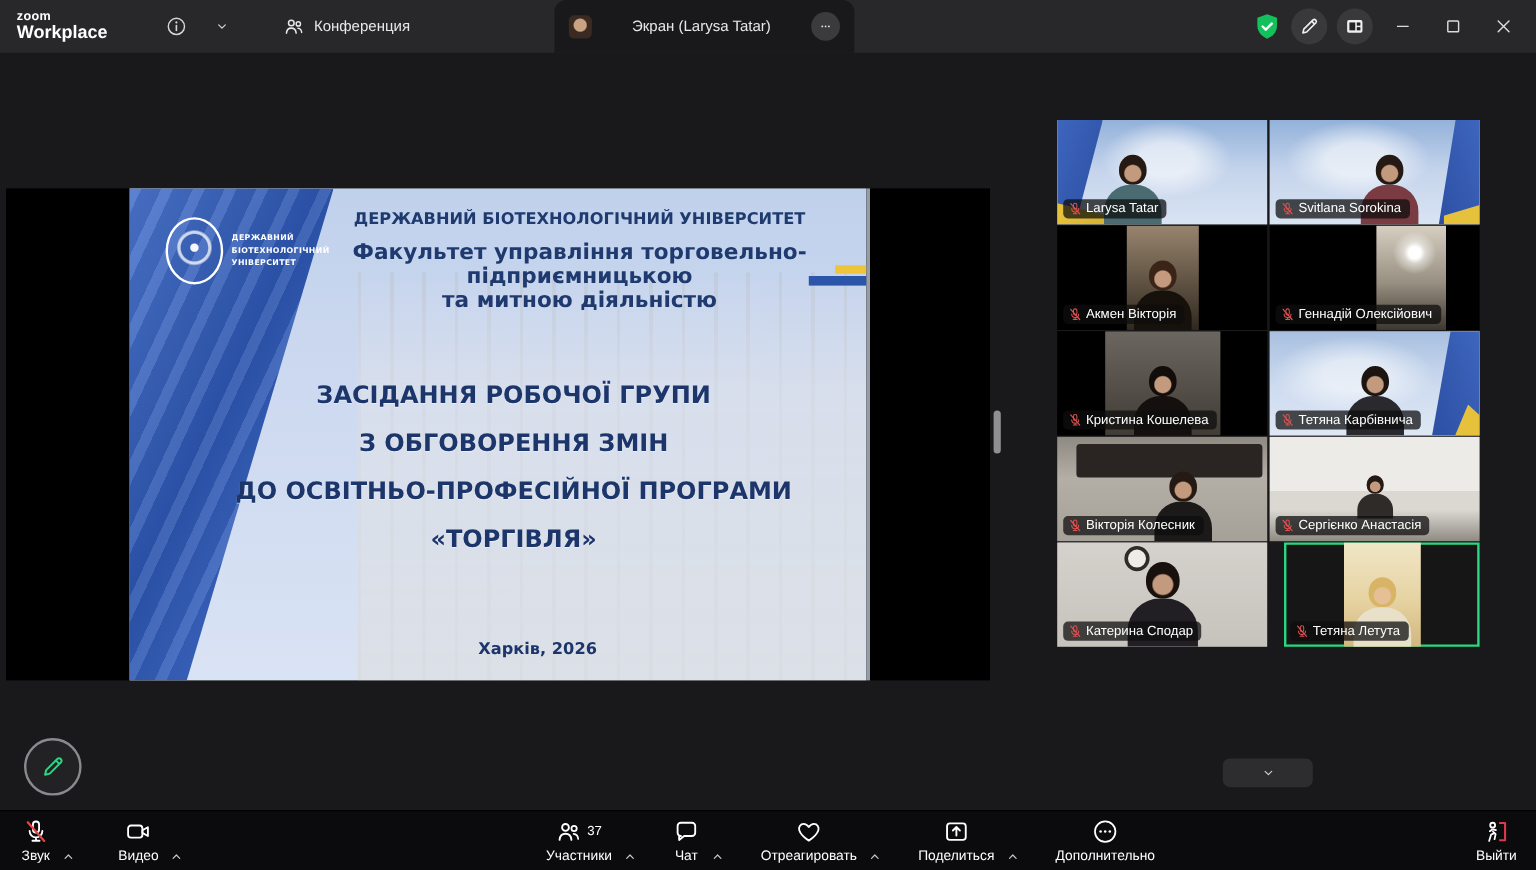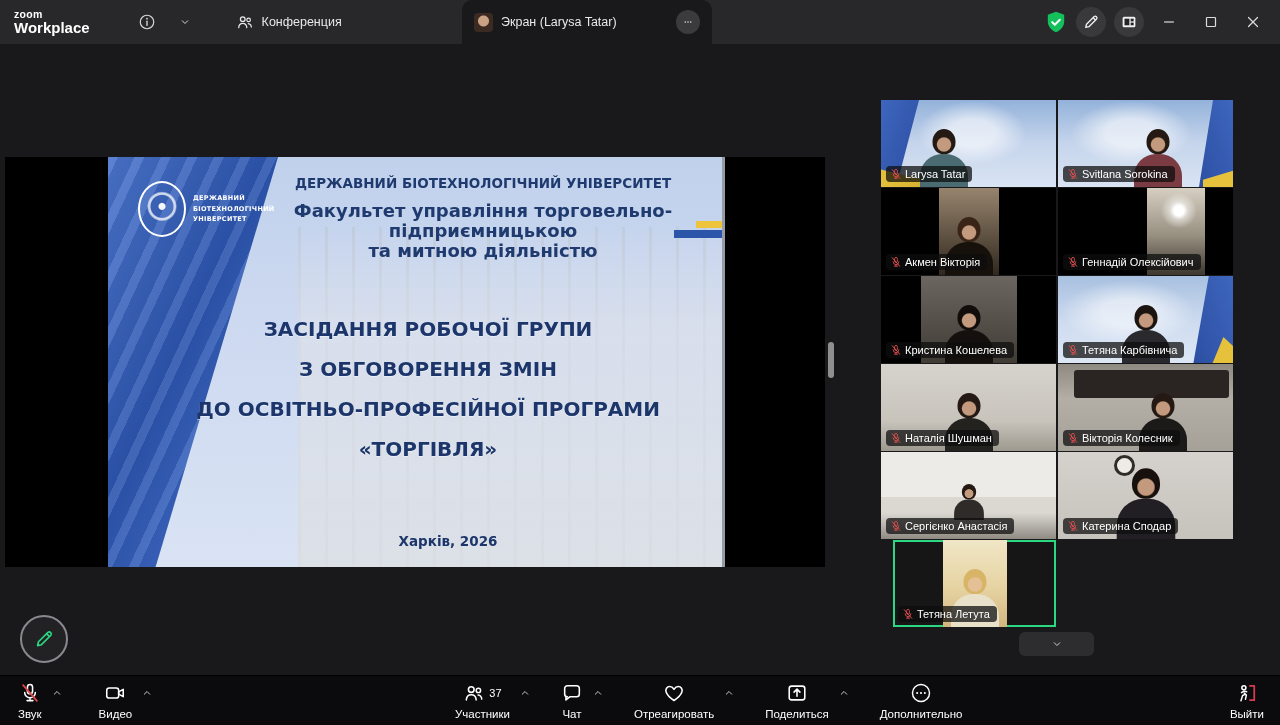--- a/index.html
+++ b/index.html
@@ -15,21 +15,21 @@
   .logo-top{font-size:10.5px;font-weight:600;letter-spacing:.3px;}
   .logo-bottom{font-size:15px;font-weight:600;}
   .tb-iconbtn{background:none;border:none;color:#d6d6d6;display:flex;align-items:center;justify-content:center;width:30px;height:30px;border-radius:6px;padding:0;}
   .tb-info{margin-left:42px;}
   .tb-chev{margin-left:8px;}
   .tab{display:flex;align-items:center;gap:8px;color:#e8e8e8;font-size:12.5px;padding:0 12px;height:52px;}
   .tab-conf{margin-left:24px;}
   .tab-active{position:absolute;left:462px;top:0;width:250px;height:44px;background:#19191b;border-radius:10px 10px 0 0;box-sizing:border-box;}
   .avatar{width:19px;height:19px;border-radius:4px;flex:0 0 auto;
     background:radial-gradient(circle at 50% 42%,#c9a183 0 5px,#3a2a22 6px),linear-gradient(180deg,#6b7b8a,#3a3f46);}
-  .tab-label{flex:1;white-space:nowrap;overflow:hidden;}
+  .tab-label{flex:1;white-space:nowrap;overflow:hidden;text-align:center;}
   .tab-more{width:24px;height:24px;border-radius:50%;background:#3b3b3d;border:none;color:#e8e8e8;display:flex;align-items:center;justify-content:center;padding:0;}
   .tb-right{position:absolute;right:10px;top:0;height:44px;display:flex;align-items:center;gap:8px;}
   .circ{width:30px;height:30px;border-radius:50%;background:#39393b;border:none;color:#f0f0f0;display:flex;align-items:center;justify-content:center;padding:0;}
   .winbtn{width:34px;height:30px;background:none;border:none;color:#dcdcdc;display:flex;align-items:center;justify-content:center;padding:0;}
   .shield{width:24px;height:24px;}
 
   
   .share-area{position:absolute;left:5px;top:157px;width:820px;height:410px;background:#000;}
   .slide{position:absolute;left:103px;top:0;width:614px;height:410px;overflow:hidden;
     background:linear-gradient(180deg,#c0d1ec,#cdd9f0 40%,#d9e3f4);
@@ -99,21 +99,21 @@
   .v11 .strip{left:50%;transform:translateX(-50%);width:64px;background:linear-gradient(180deg,#f0e6c6,#e6d3a2 55%,#d2b67e);}
   .v11 .person{--hair:#d8b566;--skin:#e5c097;--body:#e8e0c8;}
   .v12{background:#0b0b0b;}
   .v12 .strip{left:54%;transform:translateX(-50%);width:66px;background:linear-gradient(180deg,#ecbe6e 0 26%,#dd8e55 40%,#9a5a62 60%,#43303c);}
   .v12 .person{--hair:#1a1210;--body:#3f3a42;}
 
   .more-tiles{position:absolute;left:1019px;top:632px;width:75px;height:24px;border-radius:6px;background:#2d2d2f;color:#cfcfcf;display:flex;align-items:center;justify-content:center;border:none;}
 
   
   .toolbar{position:absolute;left:0;right:0;bottom:0;height:49px;background:#0b0b0d;border-top:1px solid #000;}
-  .tgroup{display:flex;align-items:flex-start;gap:9px;}
+  .tgroup{display:flex;align-items:flex-end;gap:9px;}
   .tbtn{display:flex;flex-direction:column;align-items:center;gap:4px;color:#fff;background:none;border:none;font-size:11.5px;padding:0;}
   .ic-row{display:flex;align-items:center;gap:4px;height:22px;}
   .lbl{white-space:nowrap;}
   .chev{background:none;border:none;color:#c8c8c8;padding:0;margin-top:5px;}
   .cnt{font-size:11px;color:#fff;}
   .tb-left{position:absolute;left:18px;top:6px;display:flex;gap:36px;}
   .tb-center{position:absolute;left:455px;top:6px;display:flex;gap:30px;}
   .tb-rightg{position:absolute;right:16px;top:6px;}
   .mic-w{color:#fff;--slash:#e04848;}
 </style>
@@ -349,29 +349,20 @@
     </div>
     <div class="tile v6">
       <div class="person"></div>
       <div class="pill">
           <svg class="ic">
             <use href="#i-mic"></use>
           </svg>
           <span>Тетяна Карбівнича</span>
         </div>
     </div>
-    <div class="tile v7">
-      <div class="person"></div>
-      <div class="pill">
-          <svg class="ic">
-            <use href="#i-mic"></use>
-          </svg>
-          <span>Наталія Шушман</span>
-        </div>
-    </div>
     <div class="tile v8">
       <div class="person"></div>
       <div class="pill">
           <svg class="ic">
             <use href="#i-mic"></use>
           </svg>
           <span>Вікторія Колесник</span>
         </div>
     </div>
     <div class="tile v9">

